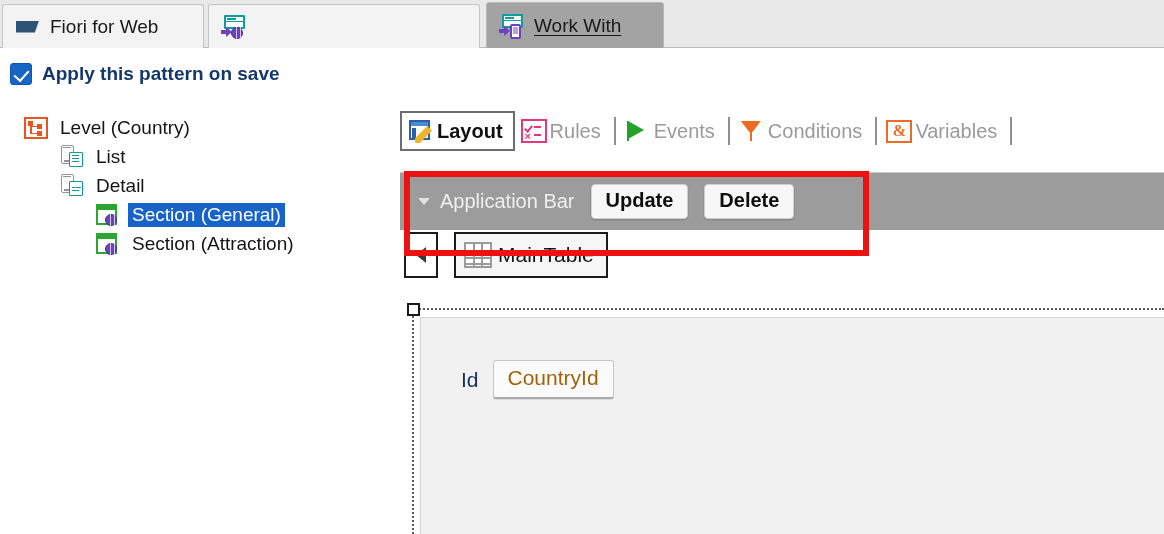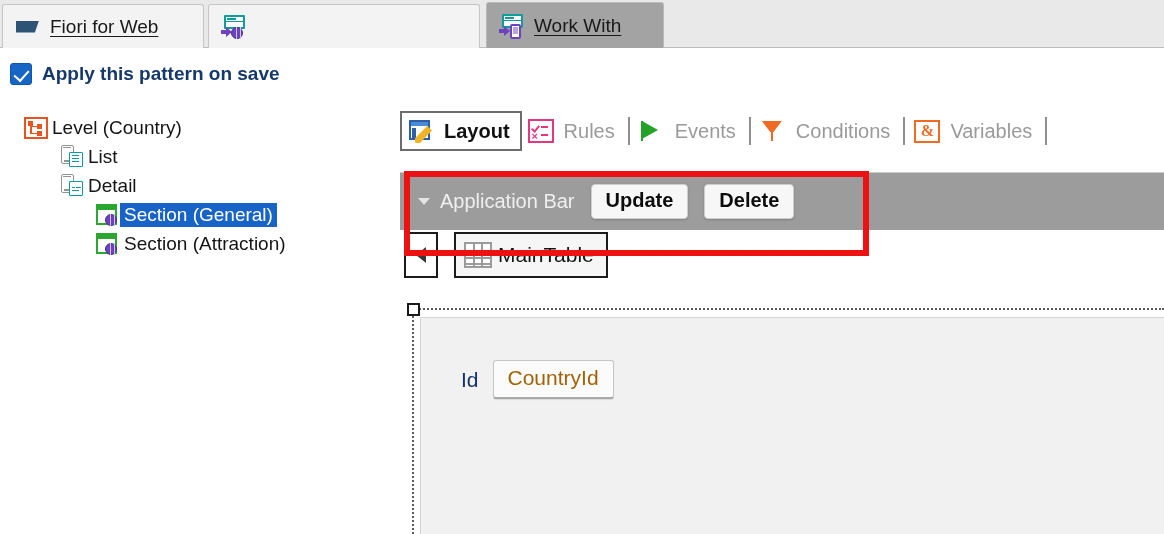--- a/index.html
+++ b/index.html
@@ -78,21 +78,21 @@
   .chk-box::after {
     content:""; position:absolute; left:6px; top:3px;
     width:7px; height:12px; border:solid #fff; border-width:0 2.5px 2.5px 0;
     transform: rotate(42deg);
   }
   .chk-label { font-size: 19px; color: #15386b; font-weight: bold; white-space: nowrap; }
 
   
   .tree { position: absolute; left: 24px; top: 113px; width: 360px; }
   .tree-node {
-    display: flex; align-items: center; 
+    display: flex; align-items: center; gap: 8px;
     height: 29px; cursor: pointer;
   }
   .tree-node .t-label { font-size: 19px; color: #151515; white-space: nowrap; padding: 1px 4px; }
   .tree-node.selected .t-label { background: #1763c7; color: #ffffff; }
   .t-ico { position: relative; width: 24px; height: 24px; flex: 0 0 24px; }
 
   
   .ico-level { border: 2px solid #e8541f; background:#fff; width:22px; height:22px; }
   .ico-level i { position:absolute; background:#e8541f; }
   .ico-level .n1 { left:2px; top:2px; width:5px; height:5px; }
@@ -124,21 +124,21 @@
                 border-left:1px solid #d3c6ec; border-right:1px solid #d3c6ec; }
 
   
   .designer { position: absolute; left: 400px; top: 108px; width: 764px; height: 426px; }
 
   .subtabs {
     position: absolute; left: 0; top: 0; width: 764px; height: 46px;
     background: #ffffff;
     display: flex; align-items: center;
   }
-  .subtab { display:flex; align-items:center; gap:10px; padding: 4px 10px 4px 6px; height:40px; cursor:pointer; }
+  .subtab { display:flex; align-items:center; gap:3px; padding: 4px 10px 4px 6px; height:40px; cursor:pointer; }
   .subtab.active { border: 2px solid #6d6d6d; background:#ffffff; }
   .subtab .s-label { font-size: 20px; color:#9a9a9a; white-space:nowrap; }
   .subtab.active .s-label { color:#111; font-weight:bold; }
   .sep { width: 2px; height: 28px; background: #8f8f8f; margin: 0 3px; flex:0 0 2px; }
   .s-ico { position:relative; width:26px; height:26px; flex:0 0 26px; }
 
   .ico-layout .w { position:absolute; left:1px; top:2px; width:21px; height:20px;
                    border:2px solid #2b5fa8; background:#fff; }
   .ico-layout .w::before { content:""; position:absolute; left:0; top:0; width:17px; height:4px; background:#4a8bd6; }
   .ico-layout .w i { position:absolute; left:1px; top:6px; width:4px; height:11px; background:#2b5fa8; }
@@ -235,21 +235,21 @@
 </style>
 </head>
 <body>
 
 <div id="root">
 
   <div class="tabstrip">
 
     <div class="tab plain" style="left:2px; width:202px;">
       <span class="tab-ico ico-fiori"></span>
-      <span class="tab-label" style="text-decoration:underline;">Fiori for Web</span>
+      <span class="tab-label" style="">Fiori for Web</span>
     </div>
 
     <div class="tab plain" style="left:208px; width:272px;">
       <span class="tab-ico">
         <span class="ico-win"></span>
           <span class="ico-arrow"></span>
           <span class="ico-globe"></span>
       </span>
     </div>
 

